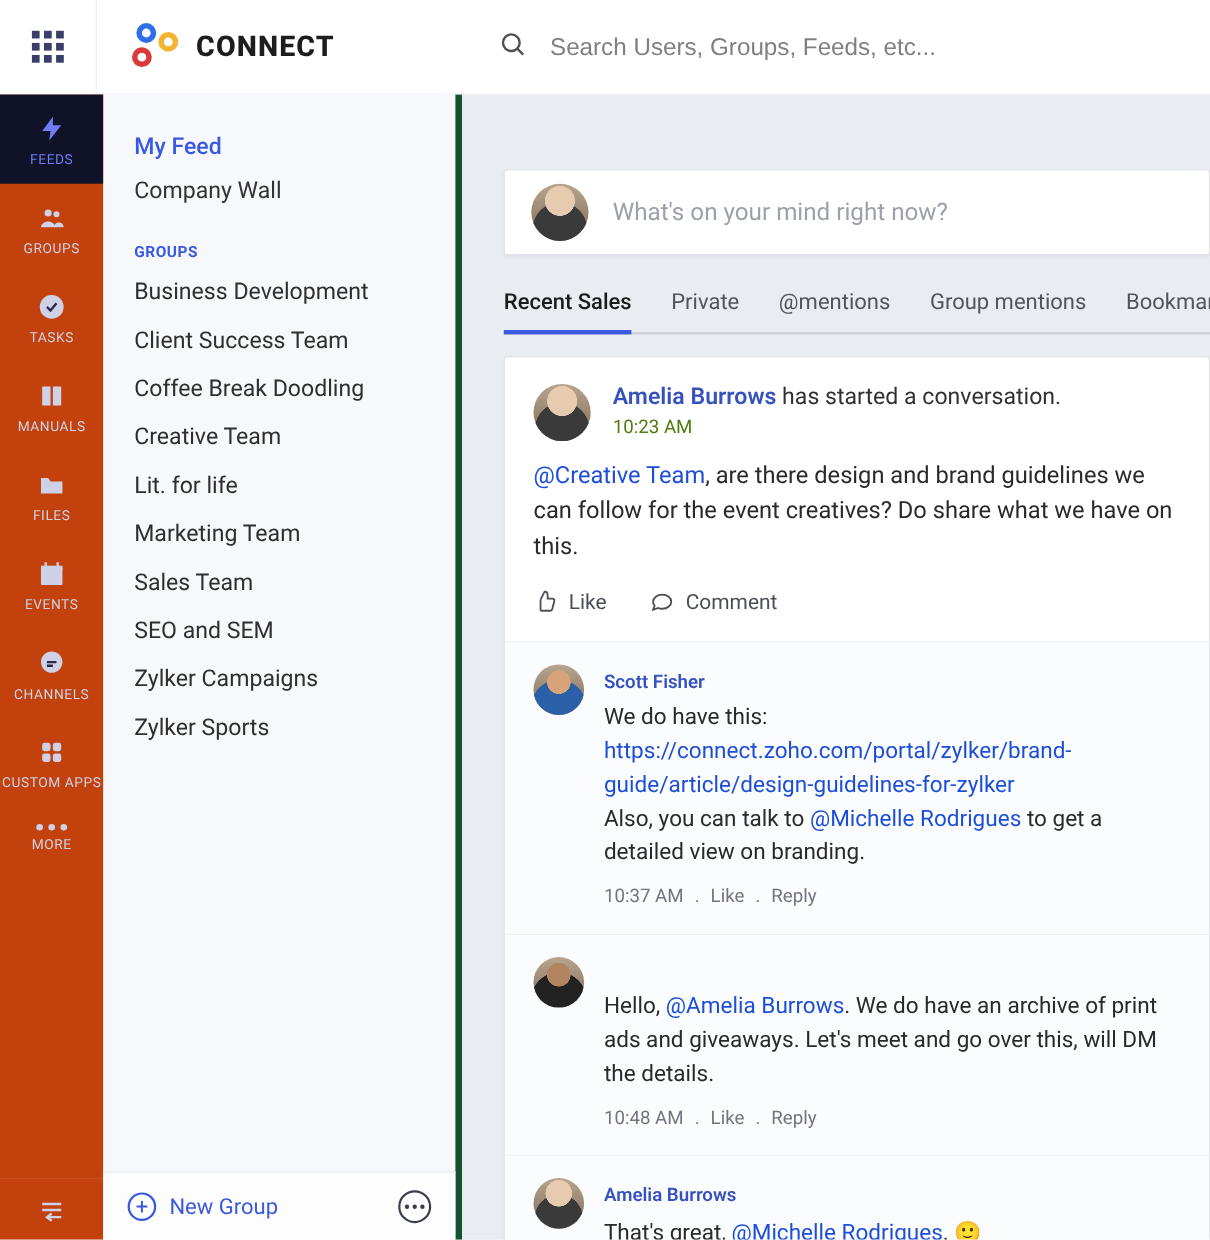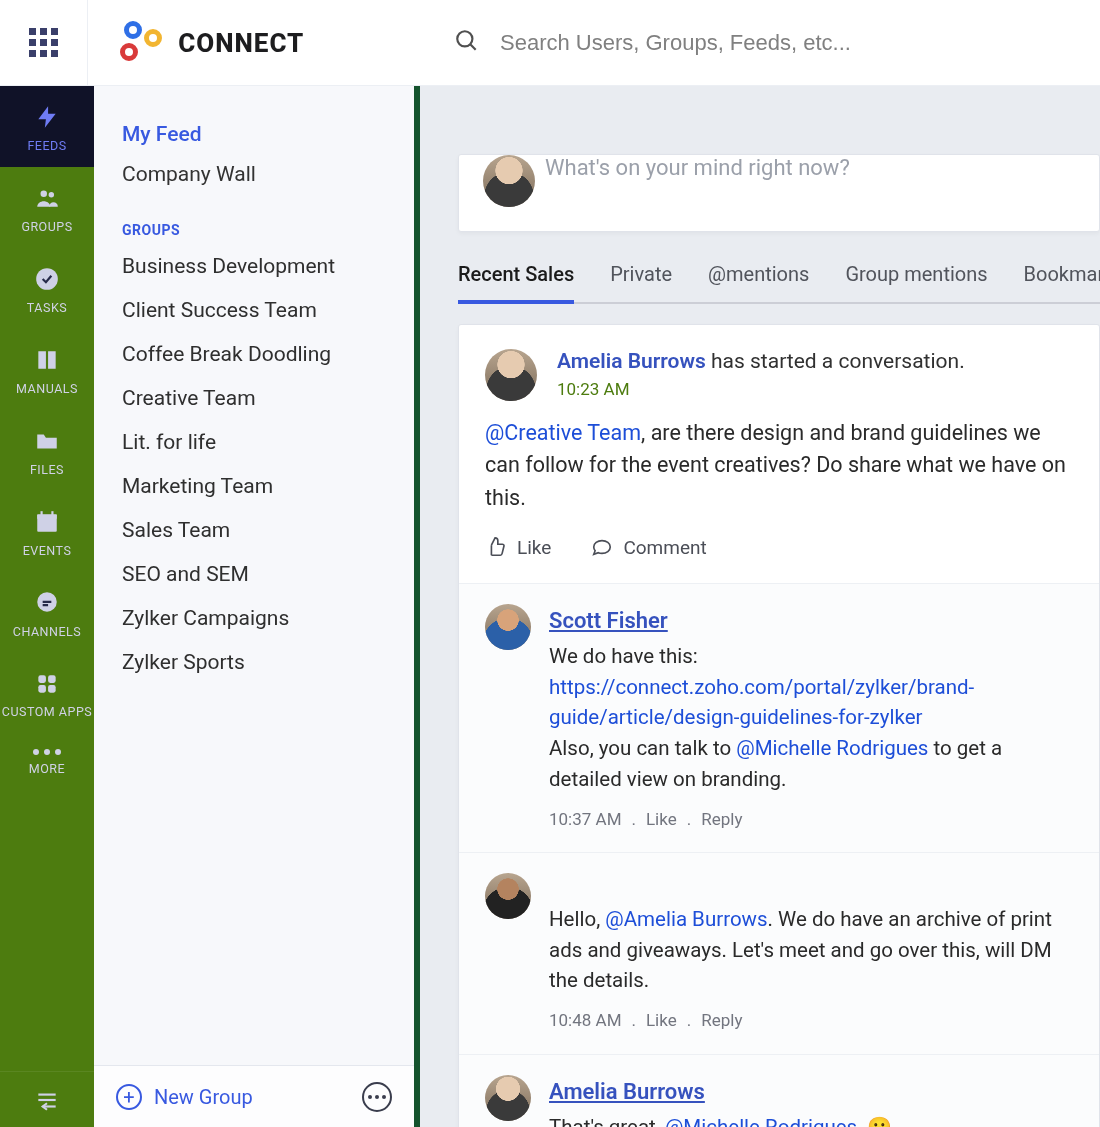--- a/index.html
+++ b/index.html
@@ -57,21 +57,21 @@
   }
   .search-input::placeholder { color:#808080; }
 
   
   .main {
     display:flex; height:calc(1127px - 86px);
   }
 
   
   .rail {
-    width:94px; background:#4d7c0f; display:flex; flex-direction:column; align-items:center;
+    width:94px; background:#c2410c; display:flex; flex-direction:column; align-items:center;
     padding-top:0;
   }
   .rail-item {
     width:100%; display:flex; flex-direction:column; align-items:center;
     padding:16px 0 14px; color:#d0d2e6; font-size:12.5px; letter-spacing:0.5px;
     cursor:pointer;
   }
   .rail-item.active { background:#101228; color:#6f7cf5; }
   .rail-item .ico { width:30px; height:30px; display:flex; align-items:center; justify-content:center; margin-bottom:6px; }
   .rail-item svg { width:26px; height:26px; fill:#cfd1e6; }
@@ -120,21 +120,21 @@
     width:30px; height:30px; border:2px solid #3a3d4d; border-radius:50%; display:flex; align-items:center; justify-content:center; gap:3px; cursor:pointer;
   }
   .more-circle span { width:4px; height:4px; background:#3a3d4d; border-radius:50%; }
 
   
   .feed {
     flex:1; background:#e9ecf1; overflow:hidden; padding-left:38px; padding-top:68px;
   }
   .composer {
     background:#fff; border:1px solid #e0e3ea; border-radius:3px;
-    height:78px; display:flex; gap:10px; padding:0 24px;
+    height:78px; display:flex; align-items:center; gap:22px; padding:0 24px;
     box-shadow:0 2px 4px rgba(0,0,0,0.04);
   }
   .avatar {
     width:52px; height:52px; border-radius:50%; background:linear-gradient(#b8a58f,#7b6a58);
     flex-shrink:0; position:relative; overflow:hidden;
   }
   .avatar.small { width:46px; height:46px; }
   .avatar::after{
     content:""; position:absolute; inset:0; background:radial-gradient(circle at 50% 30%, #e6cbb0 30%, transparent 31%),
       radial-gradient(circle at 50% 80%, #3a3a3a 50%, transparent 51%);
@@ -179,21 +179,21 @@
     display:flex; gap:40px; padding:4px 26px 24px; color:#4b4e57; font-size:19px;
   }
   .pa { display:flex; align-items:center; gap:10px; cursor:pointer;}
   .pa svg { width:22px; height:22px; fill:none; stroke:#4b4e57; stroke-width:1.8; }
 
   .comment {
     border-top:1px solid #edf0f4; background:#fbfcfd; padding:20px 26px;
     display:flex; gap:18px;
   }
   .comment-body { font-size:20.5px; color:#2a2a2a; line-height:1.5; }
-  .comment-body .author { color:#3652be; font-weight:600; font-size:22px; display:inline-block; margin-bottom:4px;text-decoration:underline; }
+  .comment-body .author { color:#3652be; font-weight:600; font-size:17px; display:inline-block; margin-bottom:4px; }
   .comment-meta {
     color:#72757f; font-size:17px; margin-top:12px; display:flex; gap:10px; align-items:center;
   }
   .dot { color:#72757f; }
   .meta-action { cursor:pointer; }
   .emoji { font-size:20px; }
 </style>
 </head>
 <body>
 

